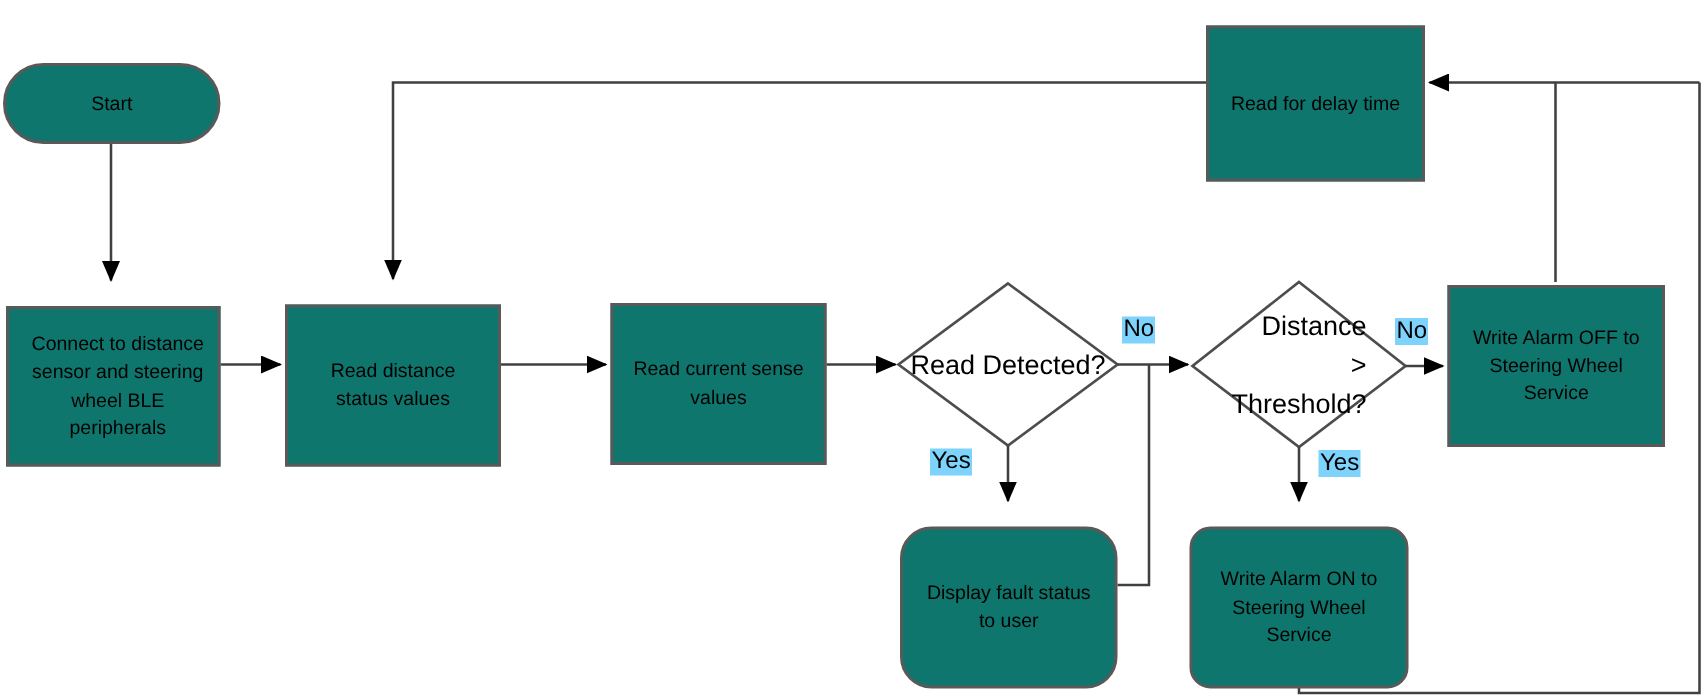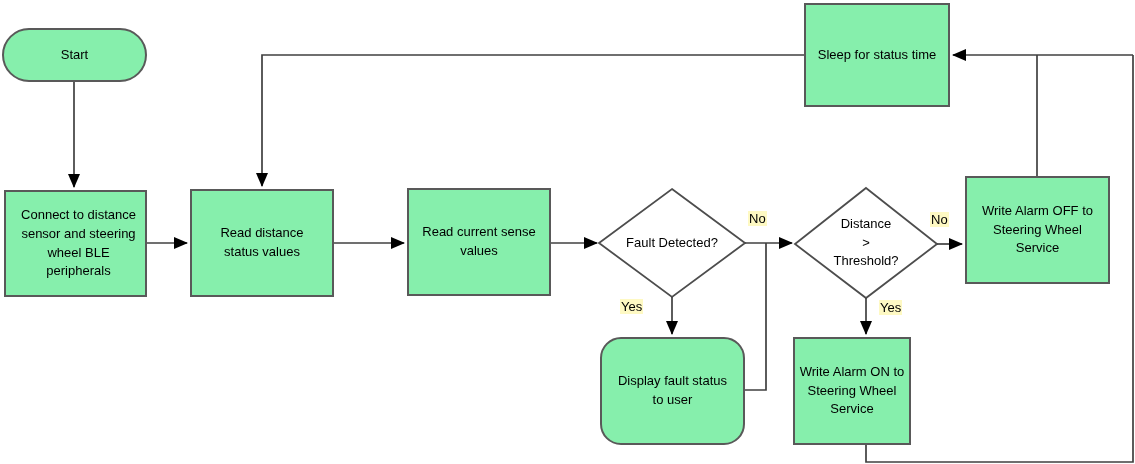--- a/index.html
+++ b/index.html
@@ -17,56 +17,57 @@
   }
   .edges-layer {
     position: absolute;
     left: 0;
     top: 0;
     z-index: 1;
   }
   .node {
     position: absolute;
     box-sizing: border-box;
-    background: #86efac;
+    background: #0f766e;
     border: 2px solid #595959;
     display: flex;
     align-items: center;
     justify-content: center;
     text-align: center;
     font-size: 13px;
     line-height: 1.45;
     color: #000000;
     white-space: pre-line;
     z-index: 2;
     padding: 2px 4px;
+    margin-top: 14px;
   }
   .node.terminator {
     border-radius: 27px;
   }
   .diamond-label {
     position: absolute;
     box-sizing: border-box;
     display: flex;
     align-items: center;
     justify-content: center;
-    text-align: center;
-    font-size: 13px;
+    text-align: right;
+    font-size: 18px;
     line-height: 1.45;
     color: #000000;
     white-space: pre-line;
     z-index: 3;
     background: transparent;
   }
   .edge-label {
     position: absolute;
-    font-size: 13px;
+    font-size: 16px;
     color: #000000;
     z-index: 3;
-    background: #fef9c3;
+    background: #7dd3fc;
     padding: 0 1px;
   }
 </style>
 </head>
 <body>
 
 <div class="canvas">
 
   <svg class="edges-layer" width="1135" height="464" viewBox="0 0 1135 464">
     <defs>
@@ -99,36 +100,36 @@
 sensor and steering
 wheel BLE
 peripherals</div>
 
   <div class="node" style="left:190px; top:189px; width:144px; height:108px;">Read distance
 status values</div>
 
   <div class="node" style="left:407px; top:188px; width:144px; height:108px;text-align:center;">Read current sense
 values</div>
 
-  <div class="diamond-label" style="left:599px; top:189px; width:146px; height:108px;">Fault Detected?</div>
+  <div class="diamond-label" style="left:599px; top:189px; width:146px; height:108px;">Read Detected?</div>
 
   <div class="diamond-label" style="left:795px; top:189px; width:142px; height:108px;">Distance
 &gt;
 Threshold?</div>
 
   <div class="node" style="left:965px; top:176px; width:145px; height:108px;">Write Alarm OFF to
 Steering Wheel
 Service</div>
 
-  <div class="node" style="left:804px; top:3px; width:146px; height:104px;">Sleep for status time</div>
+  <div class="node" style="left:804px; top:3px; width:146px; height:104px;">Read for delay time</div>
 
   <div class="node" style="left:600px; top:337px; width:145px; height:108px;border-radius:21px;">Display fault status
 to user</div>
 
-  <div class="node" style="left:793px; top:337px; width:118px; height:108px;">Write Alarm ON to
+  <div class="node" style="left:793px; top:337px; width:146px; height:108px;border-radius:14px;">Write Alarm ON to
 Steering Wheel
 Service</div>
 
   <div class="edge-label" style="left:748px; top:211px;">No</div>
 
   <div class="edge-label" style="left:620px; top:299px;">Yes</div>
 
   <div class="edge-label" style="left:930px; top:212px;">No</div>
 
   <div class="edge-label" style="left:879px; top:300px;">Yes</div>

